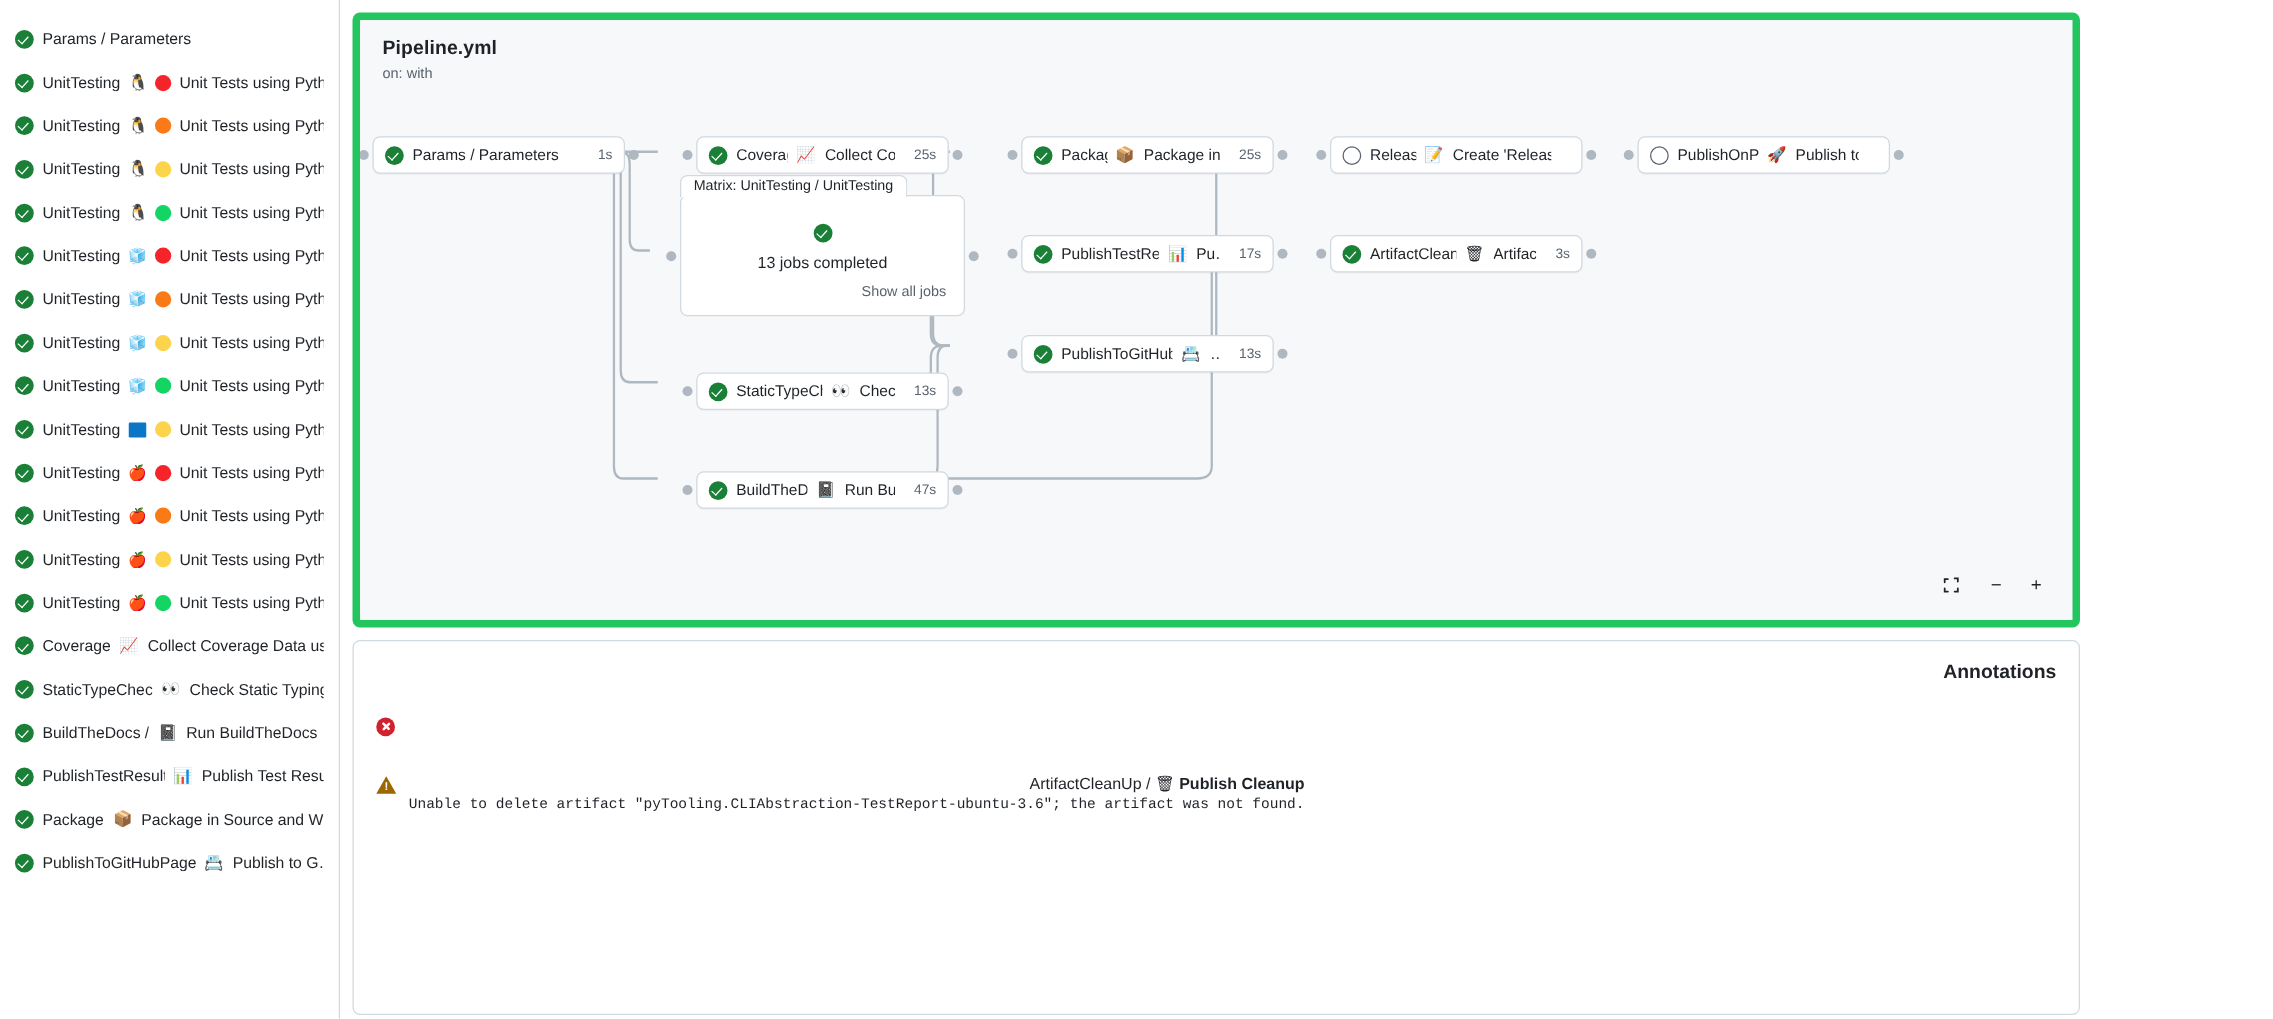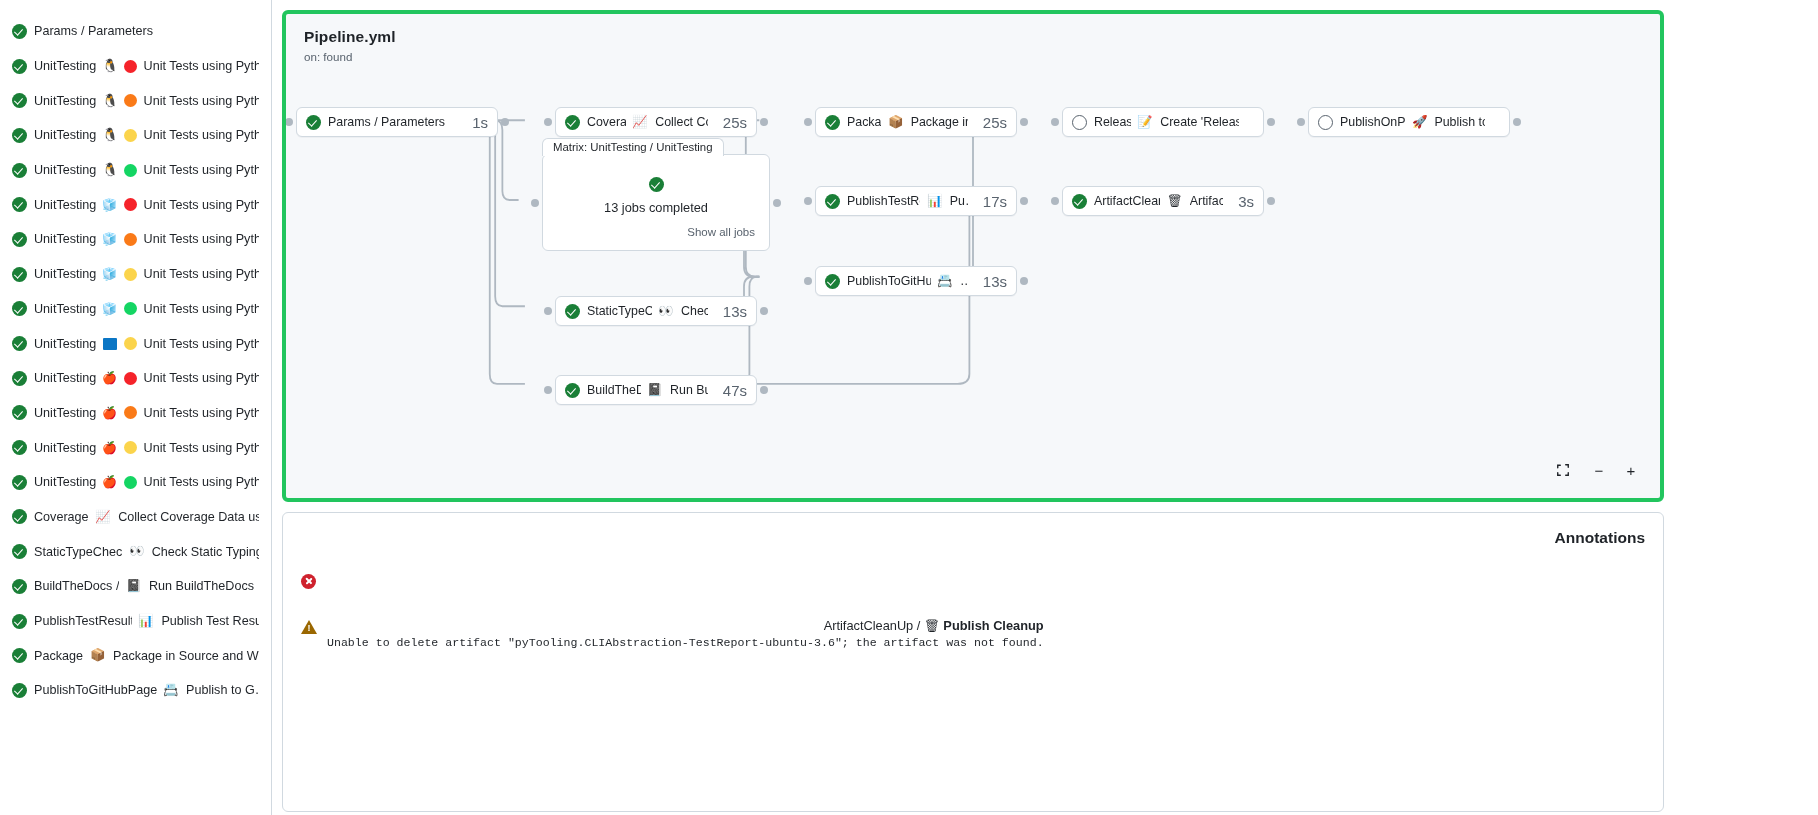--- a/index.html
+++ b/index.html
@@ -63,21 +63,21 @@
 
   
   .main {
     flex: 1; height: 815px;
     padding: 10px 10px 0 10px;
     background: #ffffff;
     overflow: hidden;
   }
   .graph-card {
     position: relative;
-    border: 4px solid #22c55e;
+    border: 6px solid #22c55e;
     border-radius: 6px;
     background: #f6f8fa;
     height: 492px;
     overflow: hidden;
   }
   .graph-head { padding: 14px 0 0 18px; }
   .graph-title { font-size: 15.5px; font-weight: 600; color: #1f2328; letter-spacing: .1px; }
   .graph-sub { font-size: 11.6px; color: #59636e; margin-top: 4px; }
 
   .canvas { position: absolute; inset: 0; }
@@ -91,21 +91,21 @@
     border-radius: 6px;
     display: flex; align-items: center;
     gap: 7px;
     padding: 0 9px;
     font-size: 12.4px;
     color: #1f2328;
     white-space: nowrap;
     cursor: pointer;
     box-shadow: 0 1px 0 rgba(31,35,40,0.04);
   }
-  .node .dur { color: #59636e; font-size: 15px; margin-left: auto; padding-left: 8px; }
+  .node .dur { color: #59636e; font-size: 11px; margin-left: auto; padding-left: 8px; }
   .node .nname { overflow: hidden; }
 
   .port { position: absolute; width: 8px; height: 8px; border-radius: 50%; background: #afb8c1; }
 
   .matrix {
     position: absolute;
     background: #ffffff;
     border: 1px solid #d1d9e0;
     border-radius: 6px;
     cursor: pointer;
@@ -306,21 +306,21 @@
         <span class="emoji">📇</span>
         <span class="job-label">Publish to G…</span>
       </div>
     </div>
 
   <div class="main">
 
     <div class="graph-card">
       <div class="graph-head">
         <div class="graph-title">Pipeline.yml</div>
-        <div class="graph-sub">on: found</div>
+        <div class="graph-sub">on: with</div>
       </div>
 
       <div class="canvas">
         <svg class="edges" viewBox="0 0 1524 492" preserveAspectRatio="none">
           <g fill="none" stroke="#afb8c1" stroke-width="2">
 
             <path d="M216 108 H265"></path>
 
             <path d="M216 108 H232 Q240 108 240 118 V180 Q240 189 248 189 H258"></path>
 

